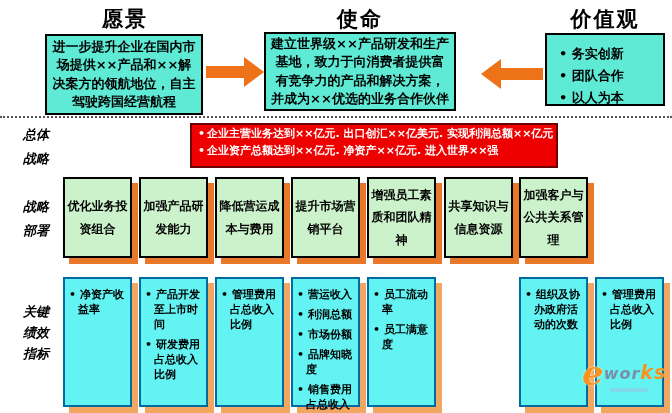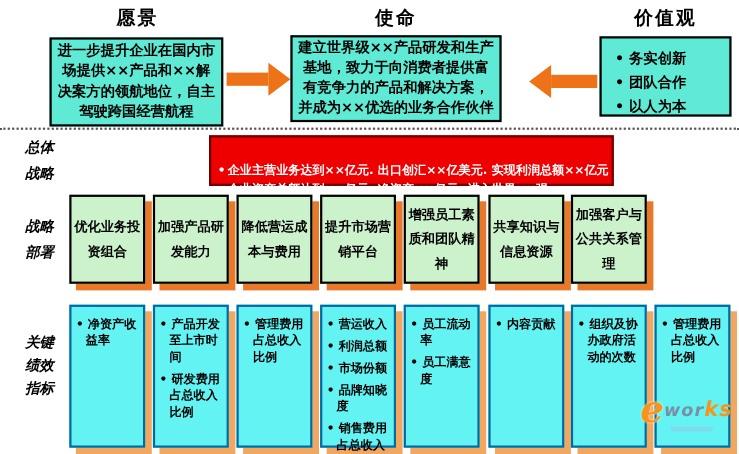--- a/index.html
+++ b/index.html
@@ -3,21 +3,21 @@
 <meta charset="utf-8">
 <style>
   html,body{margin:0;padding:0;background:#fff;}
   .canvas{
     position:relative;width:672px;height:413px;background:#ffffff;
     font-family:"DejaVu Sans","Liberation Sans",sans-serif;
     overflow:hidden;color:#000;
   }
   .sec-header{
     position:absolute;top:5px;text-align:center;
-    font-size:17px;font-weight:bold;letter-spacing:2px;
+    font-size:21px;font-weight:bold;letter-spacing:2px;
   }
   .tan-box{
     position:absolute;background:#5eead4;border:2px solid #000;
     box-sizing:border-box;font-weight:bold;
   }
   .center-text{
     display:flex;align-items:center;justify-content:center;
     text-align:center;font-size:13px;line-height:1.4;padding:2px 4px;
   }
   .values-list{padding:8px 4px 4px 10px;font-size:13px;}
@@ -37,21 +37,21 @@
   .row-label{
     position:absolute;font-size:13px;font-weight:bold;font-style:italic;
     text-align:center;width:48px;
   }
   .row-label div{line-height:24px;}
   .row-label.kpi-label div{line-height:21px;}
   
   .red-box{
     position:absolute;left:190px;top:123px;width:368px;height:45px;
     background:#EE0000;border:2px solid #6B0000;box-sizing:border-box;
-    color:#fff;font-size:11px;font-weight:bold;padding:21px 6px;
+    color:#fff;font-size:11px;font-weight:bold;padding:0 6px;
   }
   .red-line{line-height:17px;white-space:nowrap;}
   .red-line::before{content:"•";margin-right:2px;}
   
   .strat-box{
     position:absolute;top:177px;width:69px;height:81px;
     background:#CCF2CC;border:2px solid #000;box-sizing:border-box;
     box-shadow:6px 6px 0 #E8792A;
     display:flex;align-items:center;justify-content:center;
     text-align:center;font-size:12px;font-weight:bold;line-height:1.85;
@@ -153,23 +153,20 @@
       <div class="kpi-line">营运收入</div>
       <div class="kpi-line">利润总额</div>
       <div class="kpi-line">市场份额</div>
       <div class="kpi-line">品牌知晓度</div>
       <div class="kpi-line">销售费用占总收入比例</div>
     </div>
   <div class="kpi-box c5">
       <div class="kpi-line">员工流动率</div>
       <div class="kpi-line">员工满意度</div>
     </div>
-  <div class="kpi-box c6">
-      <div class="kpi-line">内容贡献</div>
-    </div>
   <div class="kpi-box c7">
       <div class="kpi-line">组织及协办政府活动的次数</div>
     </div>
   <div class="kpi-box c8">
       <div class="kpi-line">管理费用占总收入比例</div>
     </div>
 
   <div class="watermark">
     <span class="wm-e">e</span><span class="wm-mid">wor</span><span class="wm-end">ks</span>
     <div class="wm-bar"></div>

